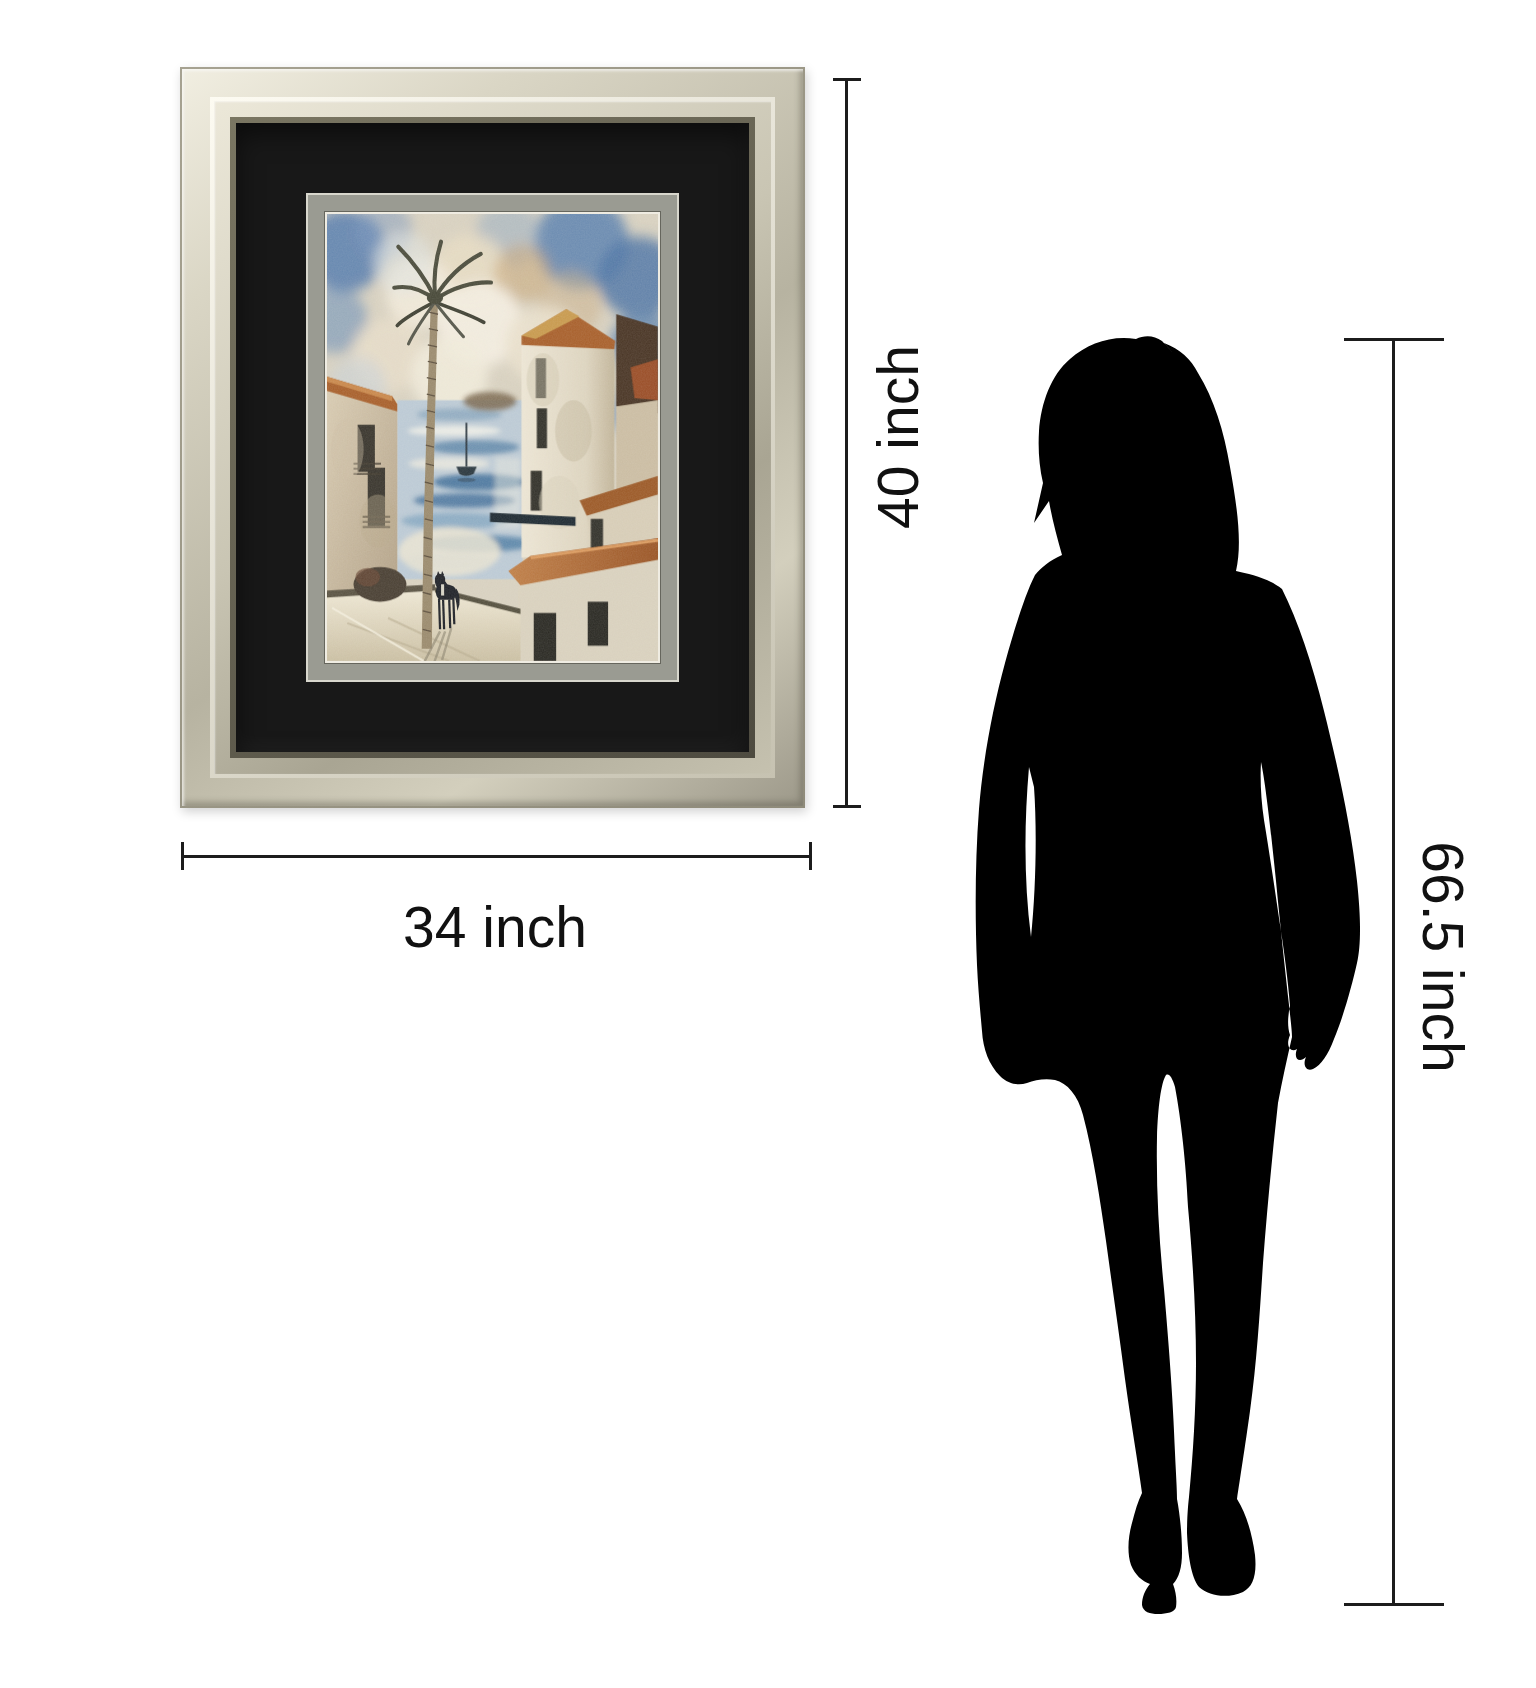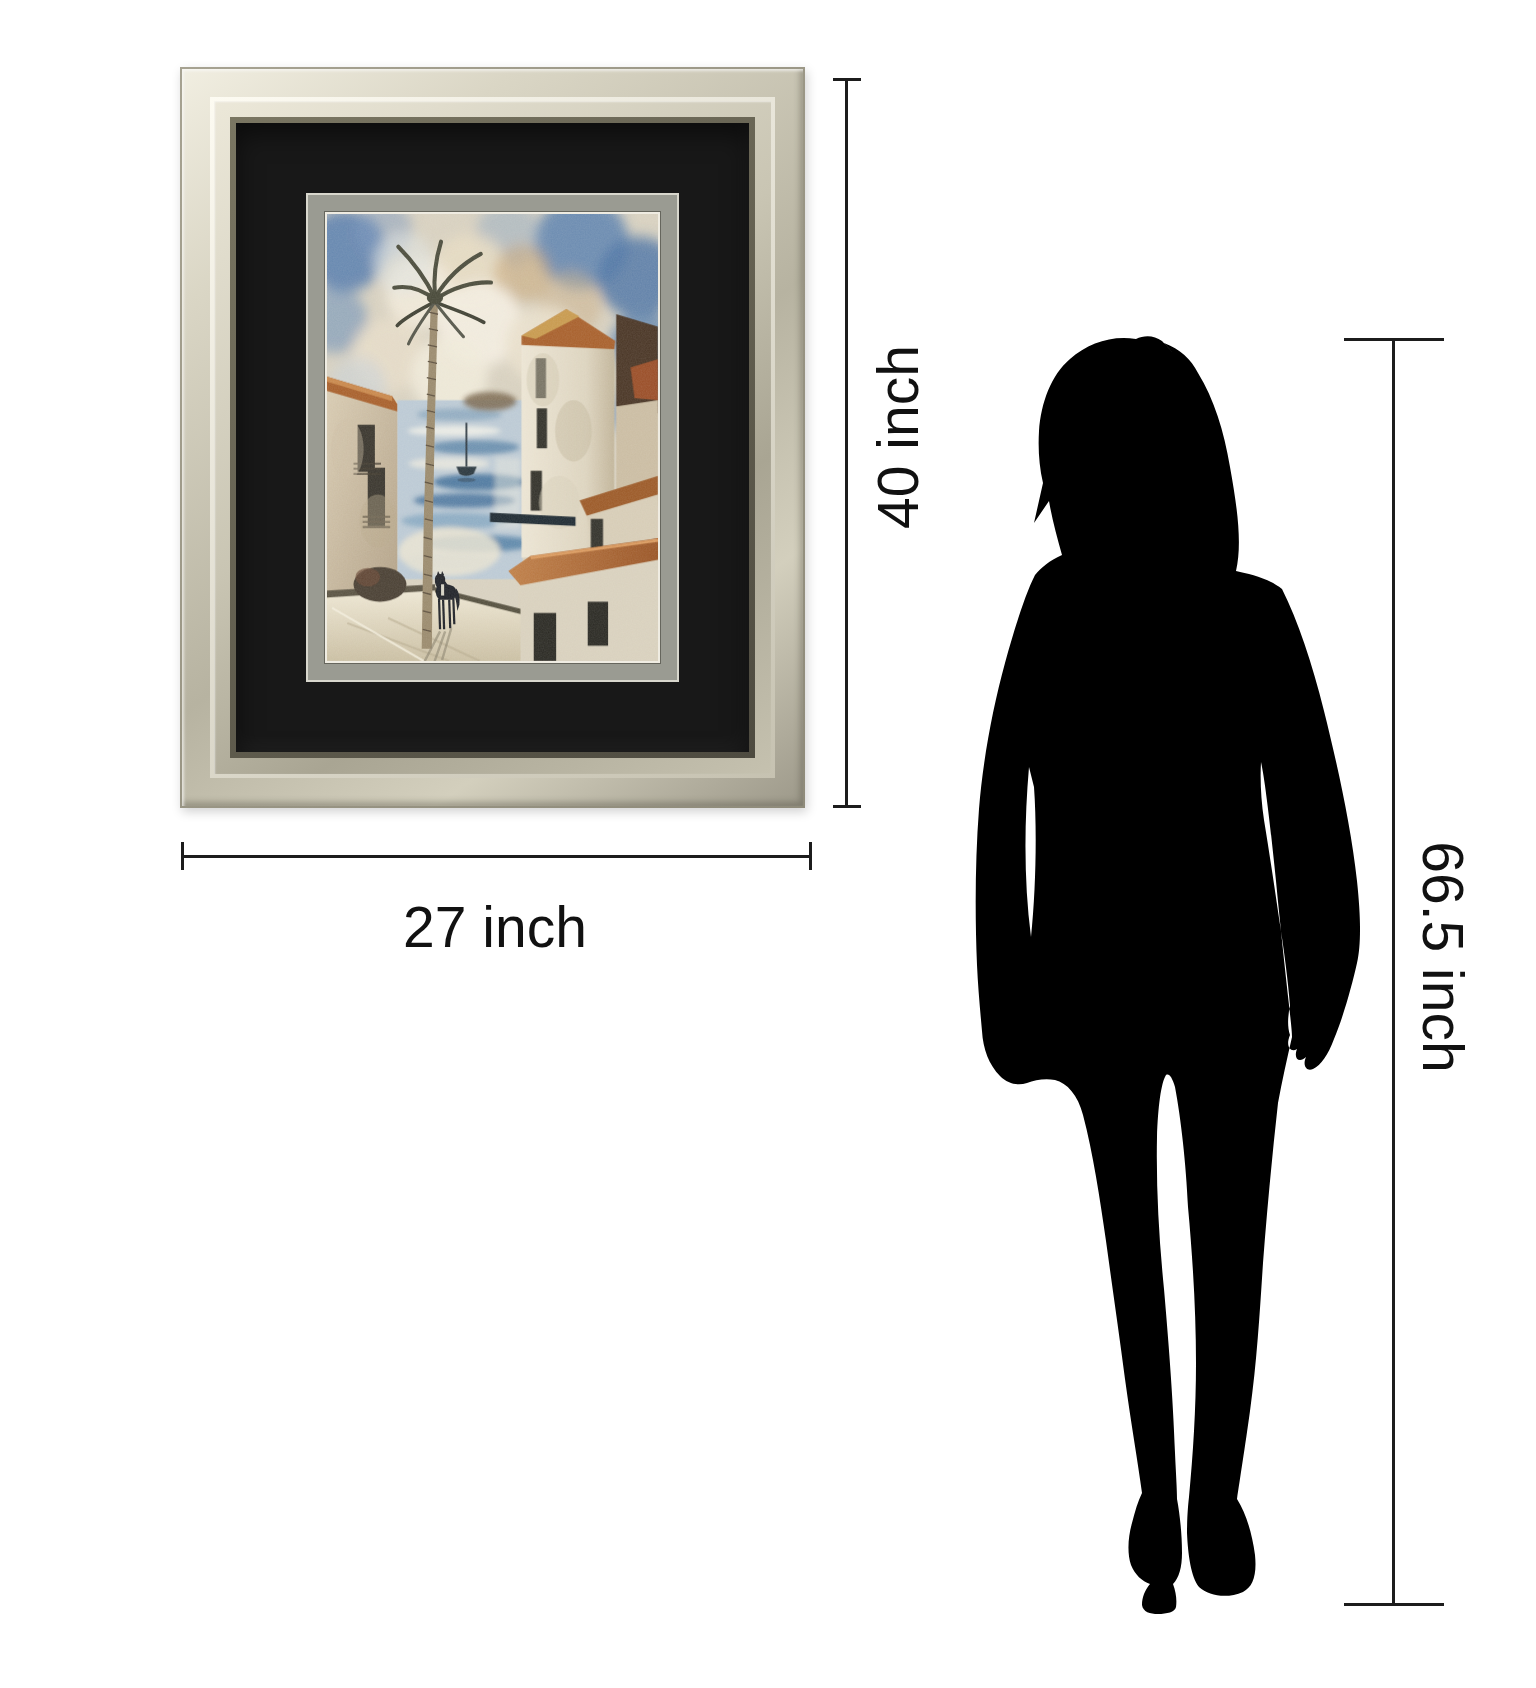--- a/index.html
+++ b/index.html
@@ -219,21 +219,21 @@
     <div class="dim-line" style="left:845px;top:78px;width:3px;height:730px;"></div>
     <div class="dim-line" style="left:833px;top:78px;width:28px;height:3px;"></div>
     <div class="dim-line" style="left:833px;top:805px;width:28px;height:3px;"></div>
     <div class="dim-label rot-ccw" style="left:748px;top:407px;width:300px;">40 inch</div>
   </div>
 
   <div>
     <div class="dim-line" style="left:181px;top:855px;width:631px;height:3px;"></div>
     <div class="dim-line" style="left:181px;top:842px;width:3px;height:28px;"></div>
     <div class="dim-line" style="left:809px;top:842px;width:3px;height:28px;"></div>
-    <div class="dim-label" style="left:345px;top:897px;width:300px;">27 inch</div>
+    <div class="dim-label" style="left:345px;top:897px;width:300px;">34 inch</div>
   </div>
 
   <svg class="silhouette" viewBox="0 0 436 1281" preserveAspectRatio="none">
     <path fill="#000000" fill-rule="evenodd" d="
       M 206 6
       C 214 2 224 2 232 8
       L 245 22 L 234 10
       C 250 16 261 26 268 40
       C 284 66 294 98 300 134
       C 308 178 312 212 306 238

